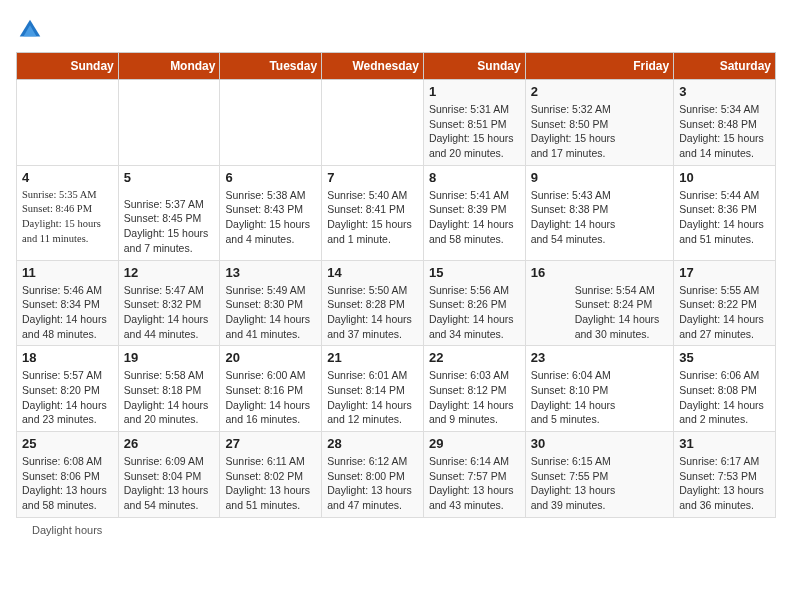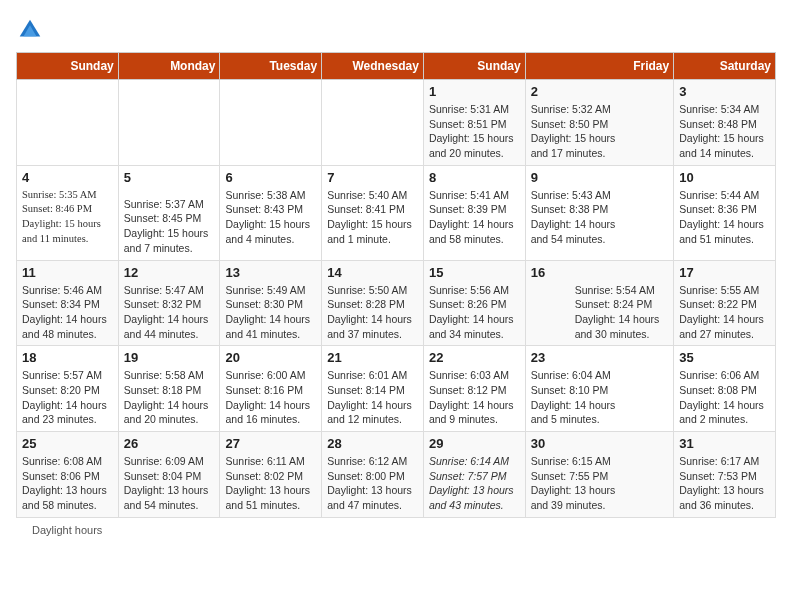--- a/index.html
+++ b/index.html
@@ -329,21 +329,21 @@
         </td>
         <td>
           <div class="day-number">28</div>
           <div class="day-info" style="white-space: pre-line;">Sunrise: 6:12 AM
 Sunset: 8:00 PM
 Daylight: 13 hours
 and 47 minutes.</div>
         </td>
         <td>
           <div class="day-number">29</div>
-          <div class="day-info" style="white-space: pre-line; font-style: italic;">Sunrise: 6:14 AM
+          <div class="day-info" style="white-space: pre-line;">Sunrise: 6:14 AM
 Sunset: 7:57 PM
 Daylight: 13 hours
 and 43 minutes.</div>
         </td>
         <td>
           <div class="day-number">30</div>
           <div class="day-info" style="white-space: pre-line;">Sunrise: 6:15 AM
 Sunset: 7:55 PM
 Daylight: 13 hours
 and 39 minutes.</div>

